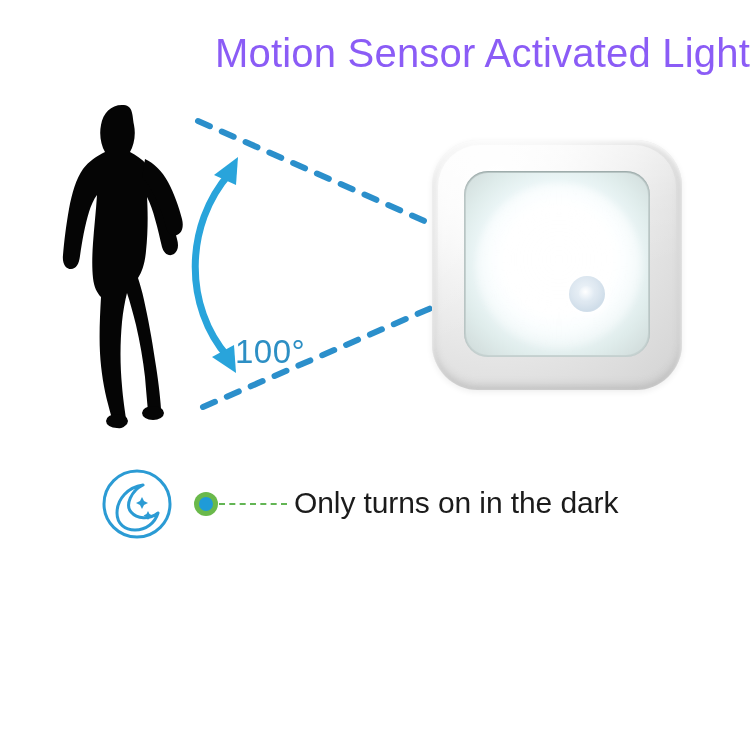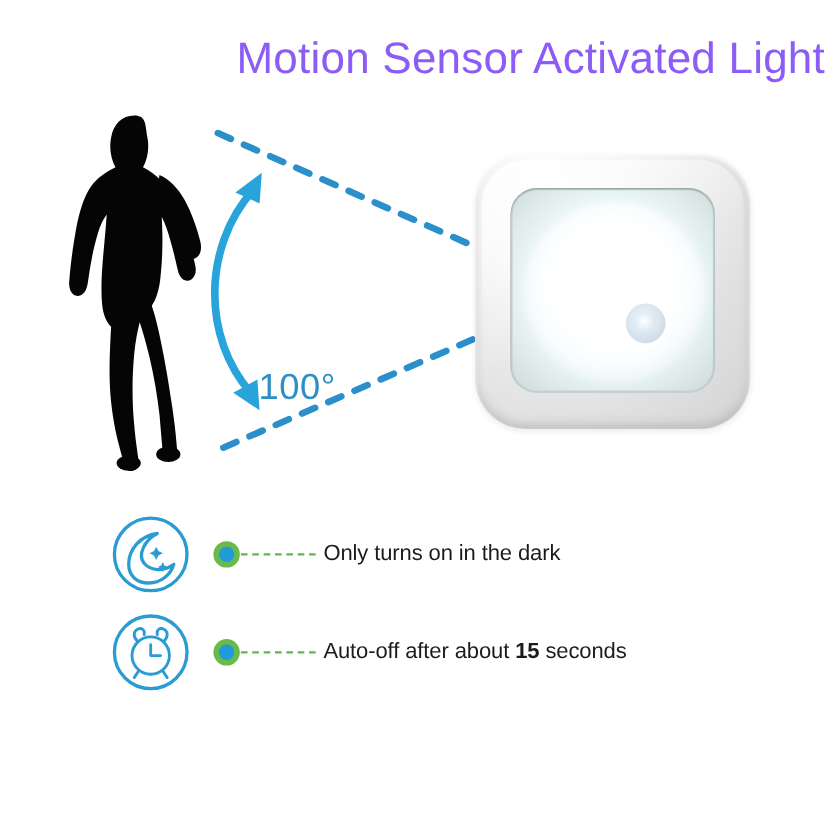--- a/index.html
+++ b/index.html
@@ -187,21 +187,21 @@
     left: 219px;
     top: 41px;
     width: 68px;
     height: 0;
     border-top: 2px dashed #63b554;
   }
   .feature-text {
     position: absolute;
     left: 294px;
     top: 24px;
-    font-size: 20px;
+    font-size: 30px;
     line-height: 34px;
     color: #1b1b1b;
     white-space: nowrap;
     letter-spacing: -0.1px;
   }
   .feature-text b {
     font-weight: 700;
   }
 </style>
 </head>
@@ -307,33 +307,15 @@
       <div class="feature-bullet">
         <div class="feature-bullet-core"></div>
       </div>
       <div class="feature-dash"></div>
       <div class="feature-text">
         <span>Only turns on in the dark</span>
       </div>
     </div>
 
 
-    <div class="feature-row">
-      <svg class="feature-icon" viewBox="0 0 72 72" xmlns="http://www.w3.org/2000/svg">
-        <circle cx="36" cy="36" r="33" fill="none" stroke="#2b9bd4" stroke-width="3"></circle>
-        <circle cx="36" cy="39" r="17" fill="none" stroke="#2b9bd4" stroke-width="2.6"></circle>
-        <path d="M36 29 L36 39 L45 39" fill="none" stroke="#2b9bd4" stroke-width="2.6" stroke-linecap="round" stroke-linejoin="round"></path>
-        <path d="M24 26 C20 22 20 17 24 15 C28 13 31 16 30 20" fill="none" stroke="#2b9bd4" stroke-width="2.6" stroke-linecap="round"></path>
-        <path d="M48 26 C52 22 52 17 48 15 C44 13 41 16 42 20" fill="none" stroke="#2b9bd4" stroke-width="2.6" stroke-linecap="round"></path>
-        <path d="M25 53 L21 59" fill="none" stroke="#2b9bd4" stroke-width="2.6" stroke-linecap="round"></path>
-        <path d="M47 53 L51 59" fill="none" stroke="#2b9bd4" stroke-width="2.6" stroke-linecap="round"></path>
-      </svg>
-      <div class="feature-bullet">
-        <div class="feature-bullet-core"></div>
-      </div>
-      <div class="feature-dash"></div>
-      <div class="feature-text">
-        <span>Auto-off after about </span><b>15</b><span> seconds</span>
-      </div>
-    </div>
 
   </div>
 </div>
 
 </body></html>

